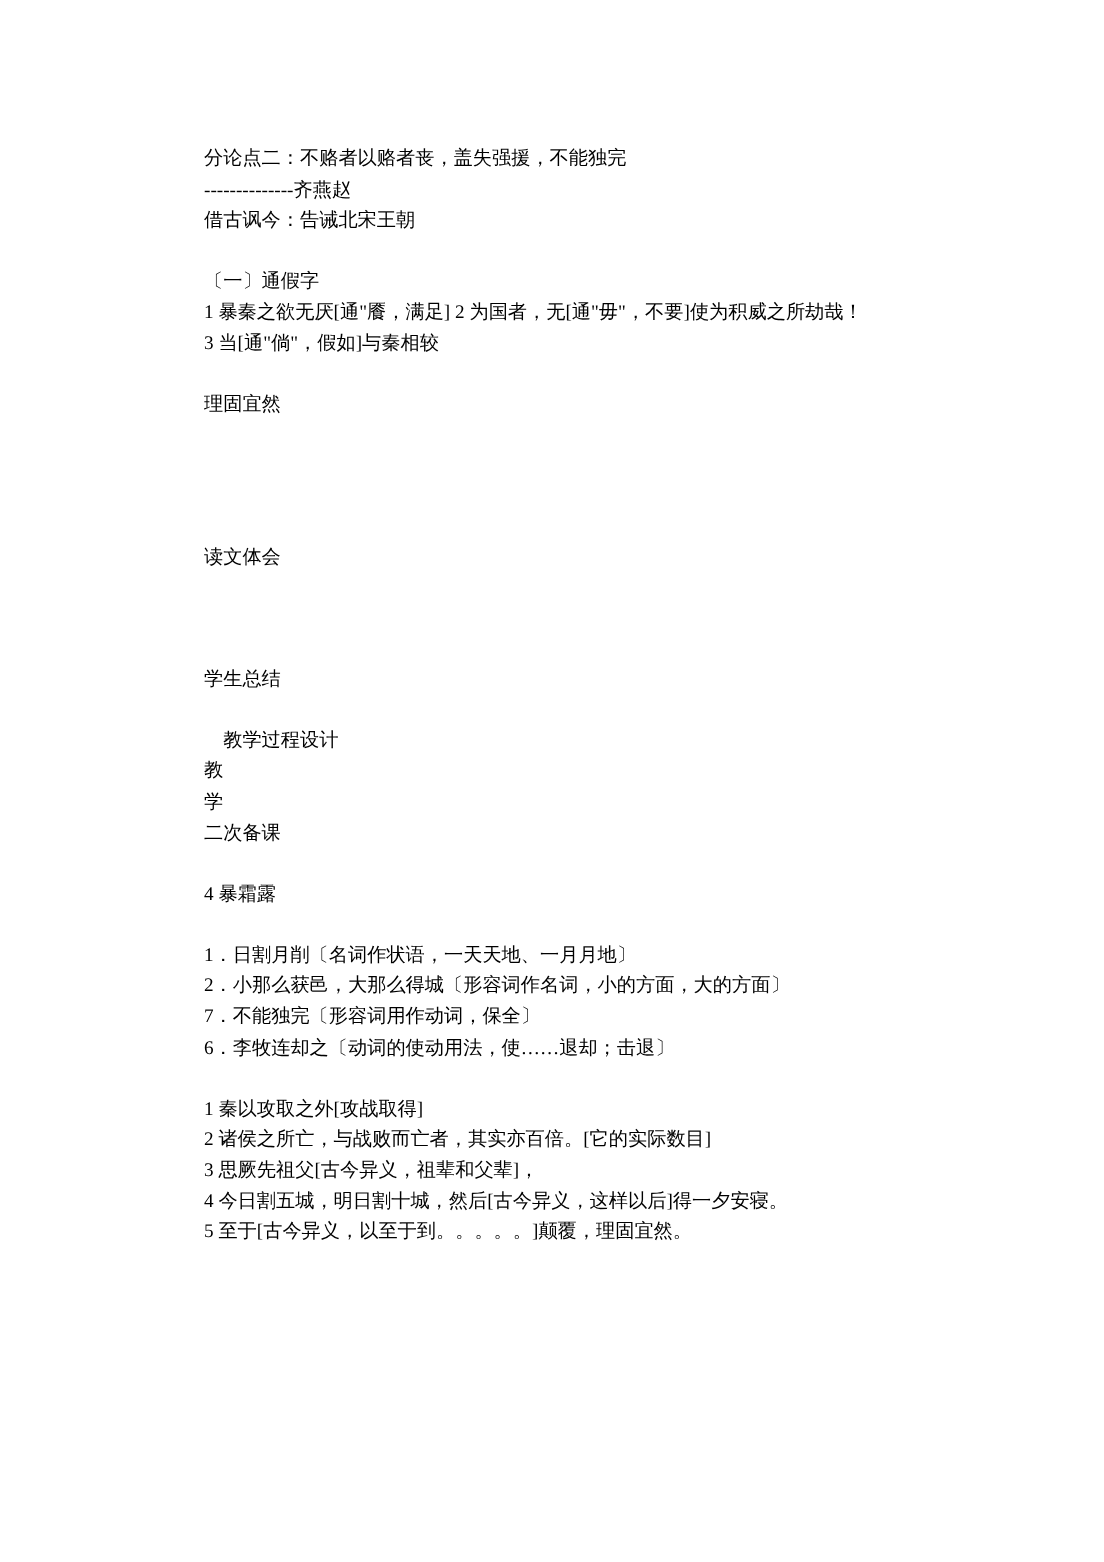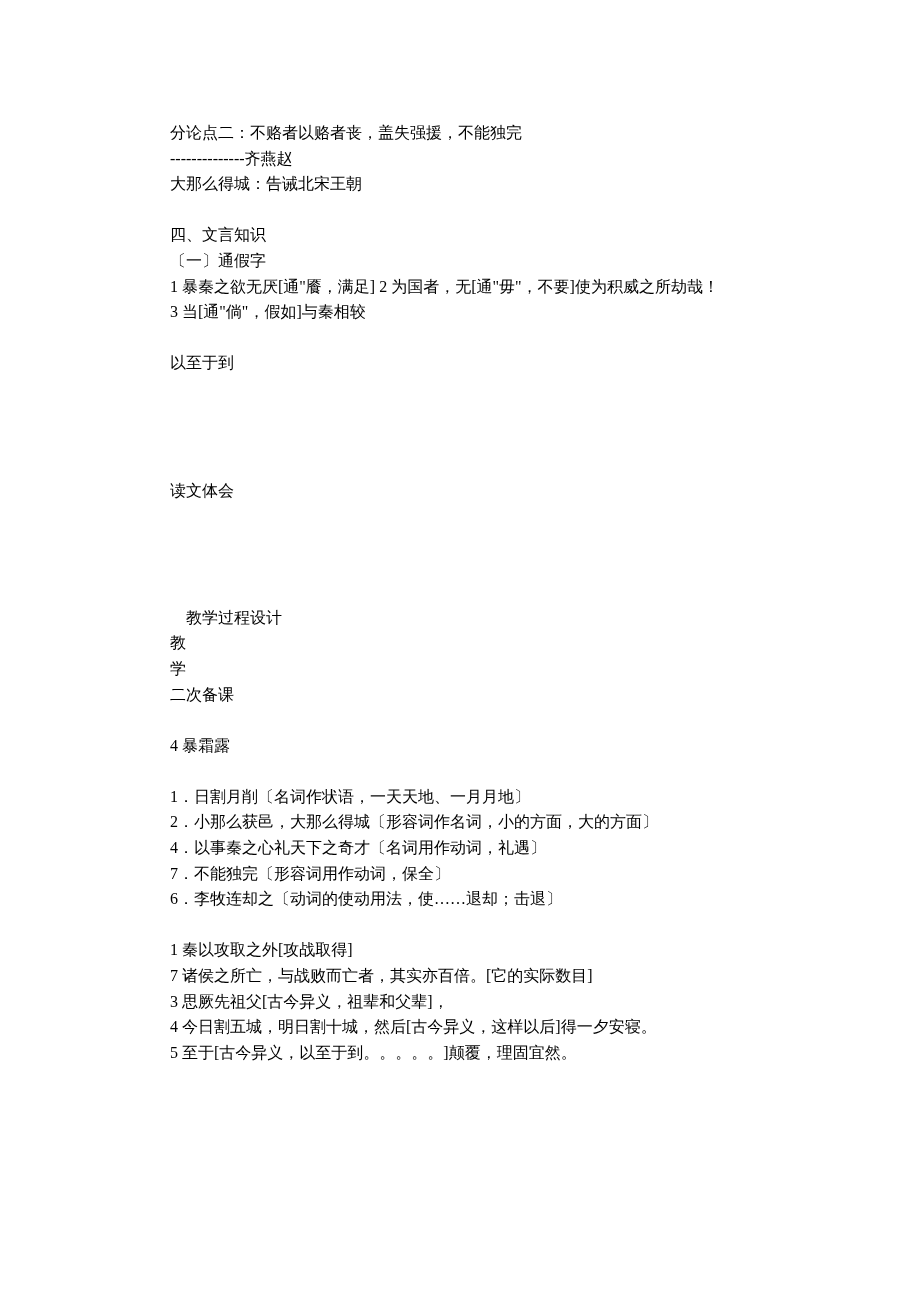--- a/index.html
+++ b/index.html
@@ -30,44 +30,43 @@
   .indent {
     padding-left: 1em;
   }
 </style>
 </head>
 <body>
 
 <div class="page">
   <p class="line">分论点二：不赂者以赂者丧，盖失强援，不能独完</p>
   <p class="line">--------------齐燕赵</p>
-  <p class="line">大那么得城：告诫北宋王朝</p>
+  <p class="line">借古讽今：告诫北宋王朝</p>
   <div class="blank"></div>
-  <p class="line">四、文言知识</p>
   <p class="line">〔一〕通假字</p>
   <p class="line">1 暴秦之欲无厌[通"餍，满足] 2 为国者，无[通"毋"，不要]使为积威之所劫哉！</p>
   <p class="line">3 当[通"倘"，假如]与秦相较</p>
   <div class="blank"></div>
-  <p class="line">以至于到</p>
+  <p class="line">理固宜然</p>
   <div class="blank-lg"></div>
   <div class="blank"></div>
   <p class="line">读文体会</p>
   <div class="blank-lg"></div>
+  <p class="line">学生总结</p>
   <div class="blank"></div>
   <p class="line indent">教学过程设计</p>
   <p class="line">教</p>
   <p class="line">学</p>
   <p class="line">二次备课</p>
   <div class="blank"></div>
   <p class="line">4 暴霜露</p>
   <div class="blank"></div>
   <p class="line">1．日割月削〔名词作状语，一天天地、一月月地〕</p>
   <p class="line">2．小那么获邑，大那么得城〔形容词作名词，小的方面，大的方面〕</p>
-  <p class="line">4．以事秦之心礼天下之奇才〔名词用作动词，礼遇〕</p>
   <p class="line">7．不能独完〔形容词用作动词，保全〕</p>
   <p class="line">6．李牧连却之〔动词的使动用法，使……退却；击退〕</p>
   <div class="blank"></div>
   <p class="line">1 秦以攻取之外[攻战取得]</p>
-  <p class="line">7 诸侯之所亡，与战败而亡者，其实亦百倍。[它的实际数目]</p>
+  <p class="line">2 诸侯之所亡，与战败而亡者，其实亦百倍。[它的实际数目]</p>
   <p class="line">3 思厥先祖父[古今异义，祖辈和父辈]，</p>
   <p class="line">4 今日割五城，明日割十城，然后[古今异义，这样以后]得一夕安寝。</p>
   <p class="line">5 至于[古今异义，以至于到。。。。。]颠覆，理固宜然。</p>
 </div>
 
 </body></html>

